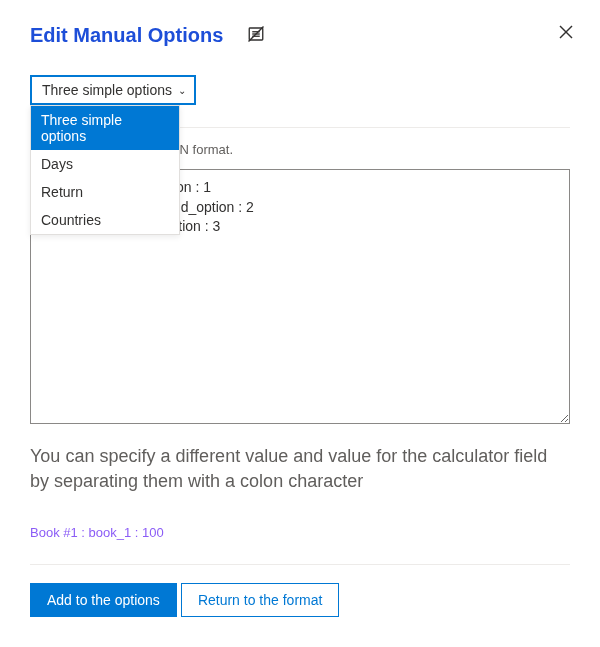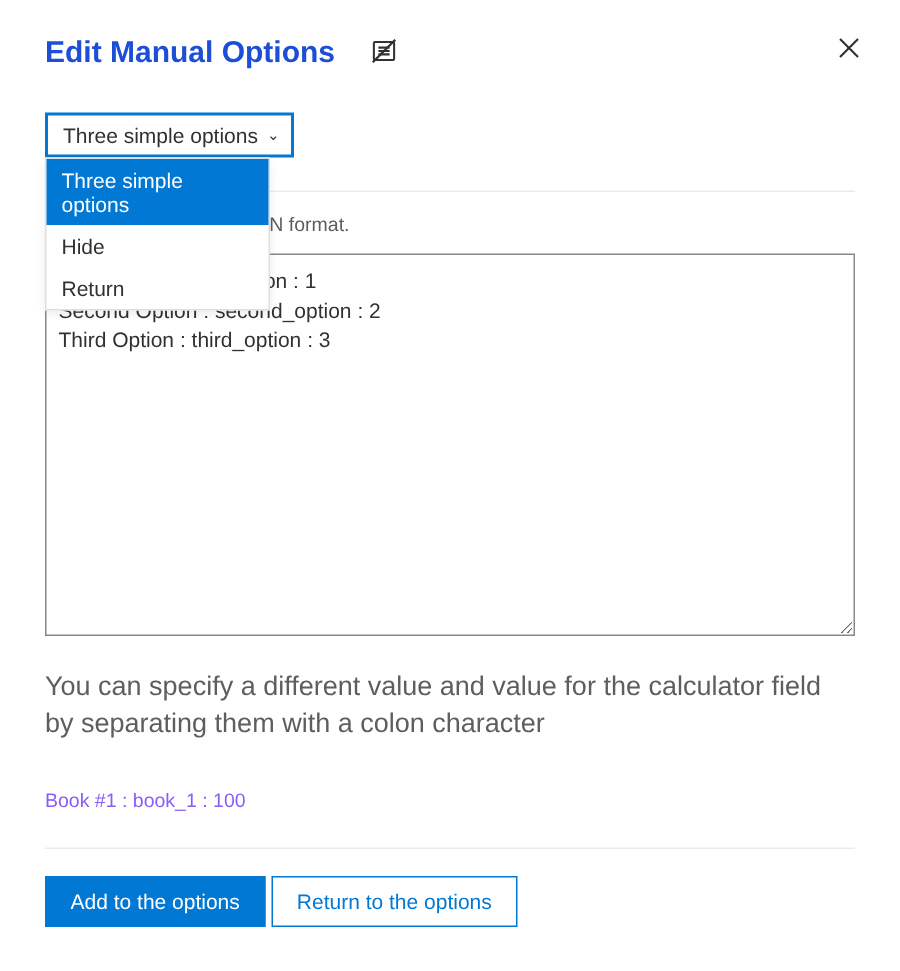--- a/index.html
+++ b/index.html
@@ -183,38 +183,39 @@
   </span>
 </div>
 
 <div class="dropdown-container">
   <div class="dropdown-trigger">
     <span>Three simple options</span>
     <span class="chevron">⌄</span>
   </div>
   <div class="dropdown-menu">
     <div class="dropdown-item selected">Three simple options</div>
-    <div class="dropdown-item">Hide</div>
+    <div class="dropdown-item">Days</div>
     <div class="dropdown-item">Return</div>
+    <div class="dropdown-item">Countries</div>
   </div>
 </div>
 
 <hr class="divider">
 
 <div class="instruction">an array of objects in JSON format.</div>
 
 <textarea class="textarea" style="">First Option : first_option : 1
 Second Option : second_option : 2
 Third Option : third_option : 3</textarea>
 
 <div class="help-text">You can specify a different value and value for the calculator field by separating them with a colon character</div>
 
 <div class="example-text">Book #1 : book_1 : 100</div>
 
 <hr class="bottom-divider">
 
 <div class="button-row">
   <button class="btn-primary">Add to the options</button>
-  <button class="btn-secondary">Return to the options</button>
+  <button class="btn-secondary">Return to the format</button>
 </div>
 
 
 
 
 </body></html>

